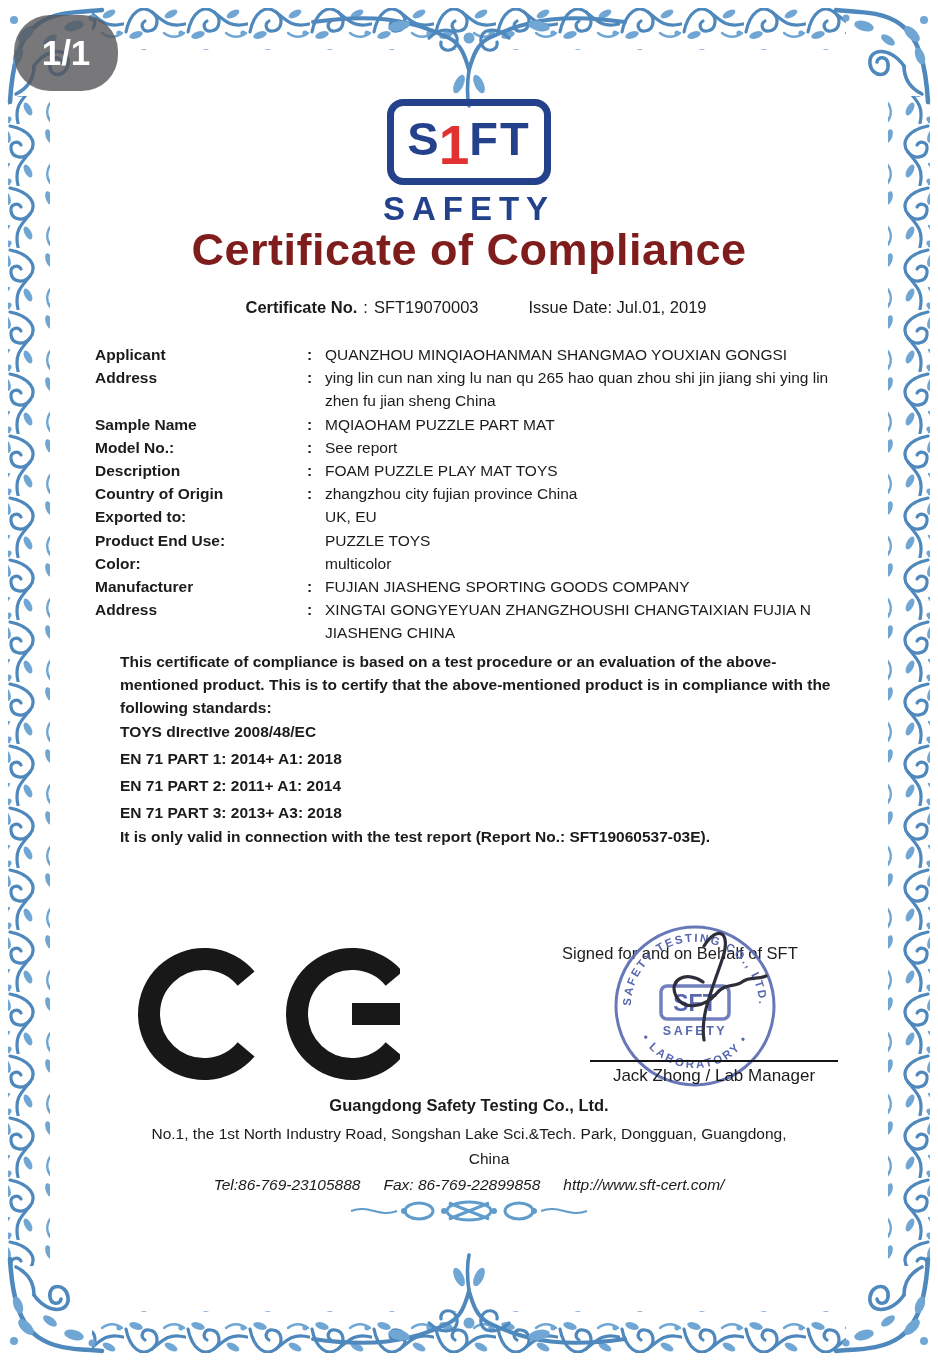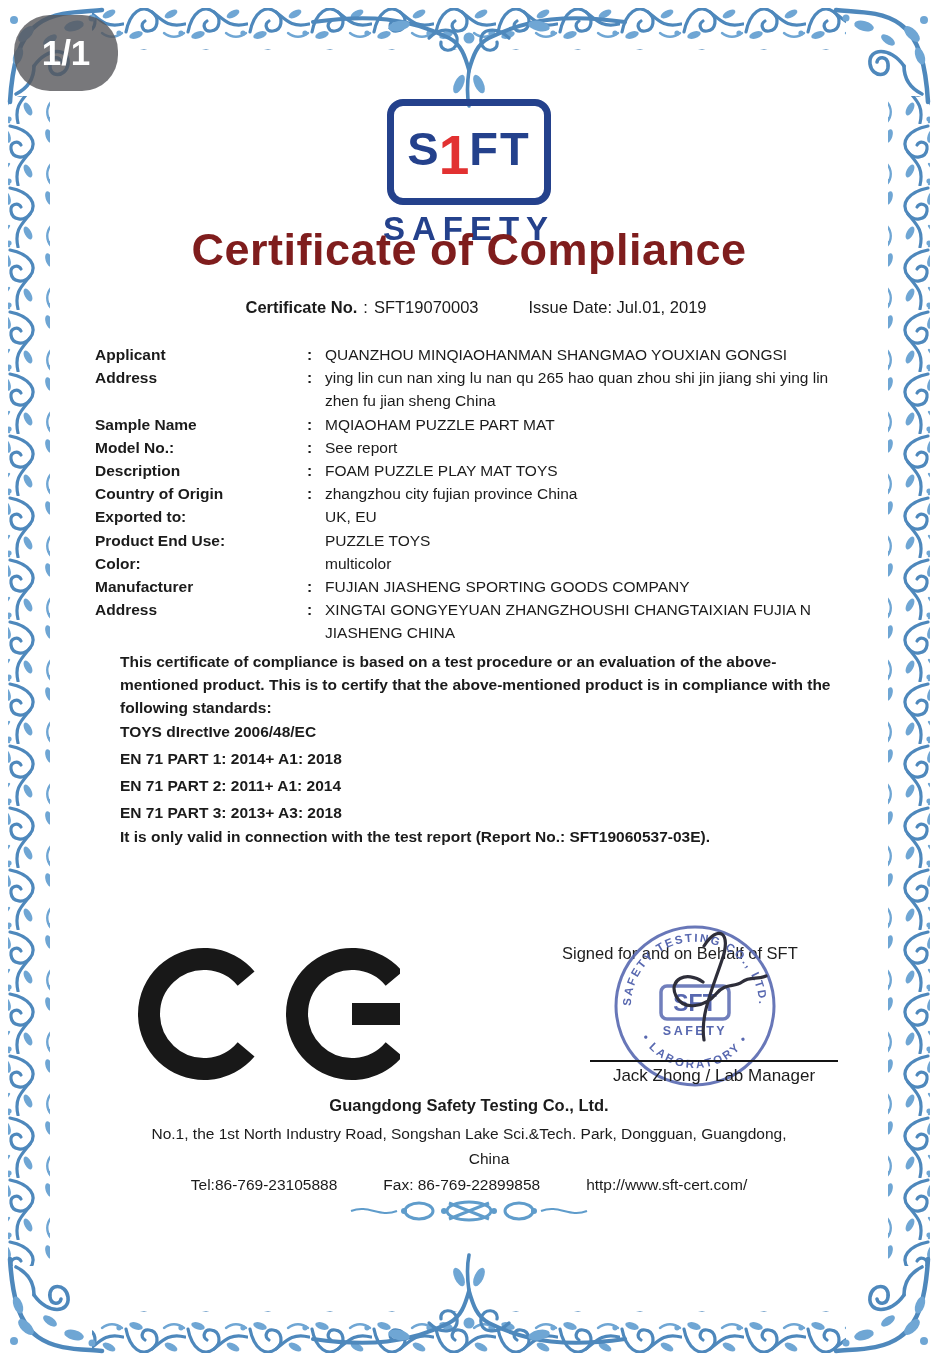--- a/index.html
+++ b/index.html
@@ -15,21 +15,21 @@
     position:absolute;left:14px;top:15px;width:104px;height:76px;z-index:9;
     background:rgba(86,86,90,0.80);border-radius:36px;
     display:flex;align-items:center;justify-content:center;
     color:#ffffff;font-size:35px;font-weight:bold;
   }
 
   
   .logo{left:0;right:0;top:99px;text-align:center;}
   .logo-box{
     display:inline-block;border:7px solid #24418C;border-radius:16px;
-    padding:15px 13px;height:62px;line-height:56px;
+    padding:5px 13px;height:62px;line-height:56px;
     font-size:47px;font-weight:800;letter-spacing:2px;color:#24418C;
   }
   .logo-box .one{
     display:inline-block;position:relative;top:9px;margin:0 -2px;
     color:#E23131;font-size:55px;font-weight:800;line-height:0;
   }
   .logo-sub{
     margin-top:5px;font-size:33px;font-weight:800;letter-spacing:7px;color:#24418C;
   }
 
@@ -65,21 +65,21 @@
   
   .sig-caption{left:562px;top:944px;font-size:16.5px;color:#1e1e1e;}
   .stamp{left:600px;top:918px;}
   .sig-line{left:590px;top:1060px;width:248px;border-top:2px solid #141414;}
   .sig-name{left:572px;top:1066px;width:284px;text-align:center;font-size:17px;}
 
   
   .f-company{left:0;right:0;top:1096px;text-align:center;font-size:16.5px;font-weight:bold;}
   .f-addr1{left:0;right:0;top:1125px;text-align:center;font-size:15.5px;}
   .f-addr2{left:0;right:0;top:1150px;text-align:center;font-size:15.5px;padding-left:40px;}
-  .f-contacts{left:0;right:0;top:1176px;display:flex;justify-content:center;gap:46px;font-size:15.5px;}
+  .f-contacts{left:0;right:0;top:1176px;display:flex;justify-content:center;gap:23px;font-size:15.5px;font-style:italic;}
   .divider{left:349px;top:1198px;}
 </style>
 </head>
 <body>
 
 <div class="page">
 
   <svg class="border-art" width="938" height="1361" aria-hidden="true">
     <defs>
       <g id="tile">
@@ -221,21 +221,21 @@
       </div>
     <div class="frow">
         <span class="flabel">Address</span>
         <span class="fcolon">:</span>
         <span class="fvalue">XINGTAI GONGYEYUAN ZHANGZHOUSHI CHANGTAIXIAN FUJIA N JIASHENG CHINA</span>
       </div>
   </div>
 
   <div class="layer statement">
     <p>This certificate of compliance is based on a test procedure or an evaluation of the above-mentioned product. This is to certify that the above-mentioned product is in compliance with the following standards:</p>
-    <div class="std">TOYS dIrectIve 2006/48/EC</div>
+    <div class="std">TOYS dIrectIve 2008/48/EC</div>
     <div class="std en">EN 71 PART 1: 2014+ A1: 2018</div>
     <div class="std en">EN 71 PART 2: 2011+ A1: 2014</div>
     <div class="std en">EN 71 PART 3: 2013+ A3: 2018</div>
     <div class="std">It is only valid in connection with the test report (Report No.: SFT19060537-03E).</div>
   </div>
 
   <svg class="layer ce" width="262" height="136" aria-label="CE">
     <path d="M108.1 32.6 A55 55 0 1 0 108.1 103.4" fill="none" stroke="#181818" stroke-width="22"></path>
     <g transform="translate(148,0)">
       <path d="M108.1 32.6 A55 55 0 1 0 108.1 103.4" fill="none" stroke="#181818" stroke-width="22"></path>

